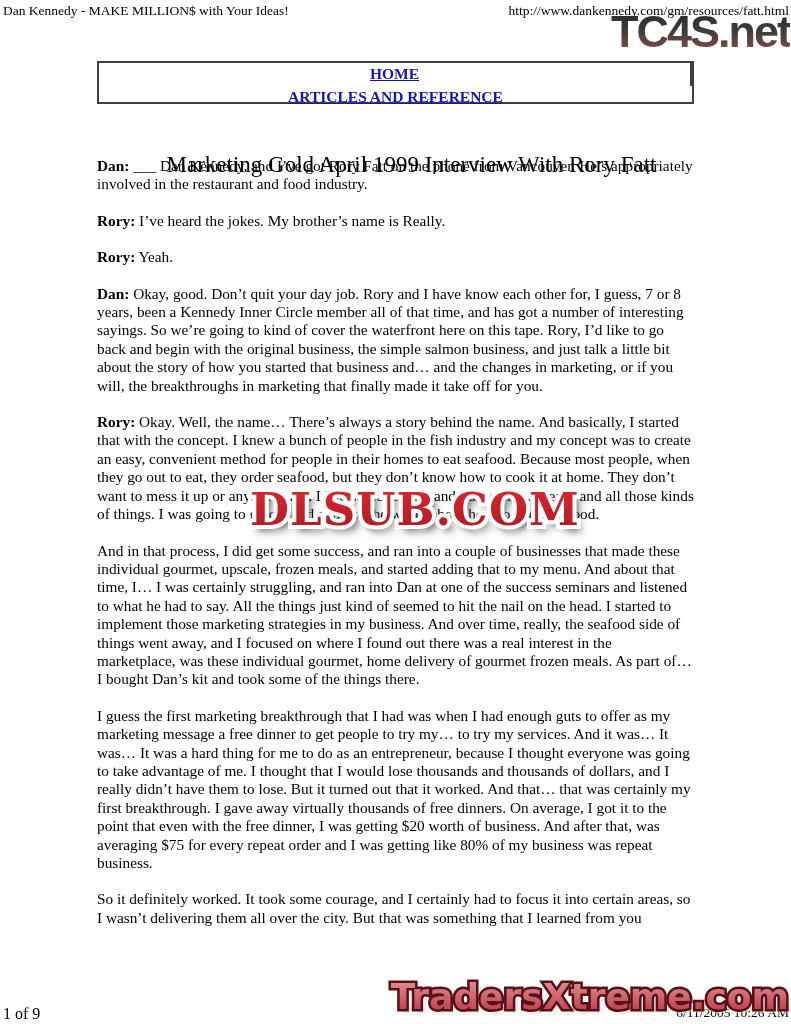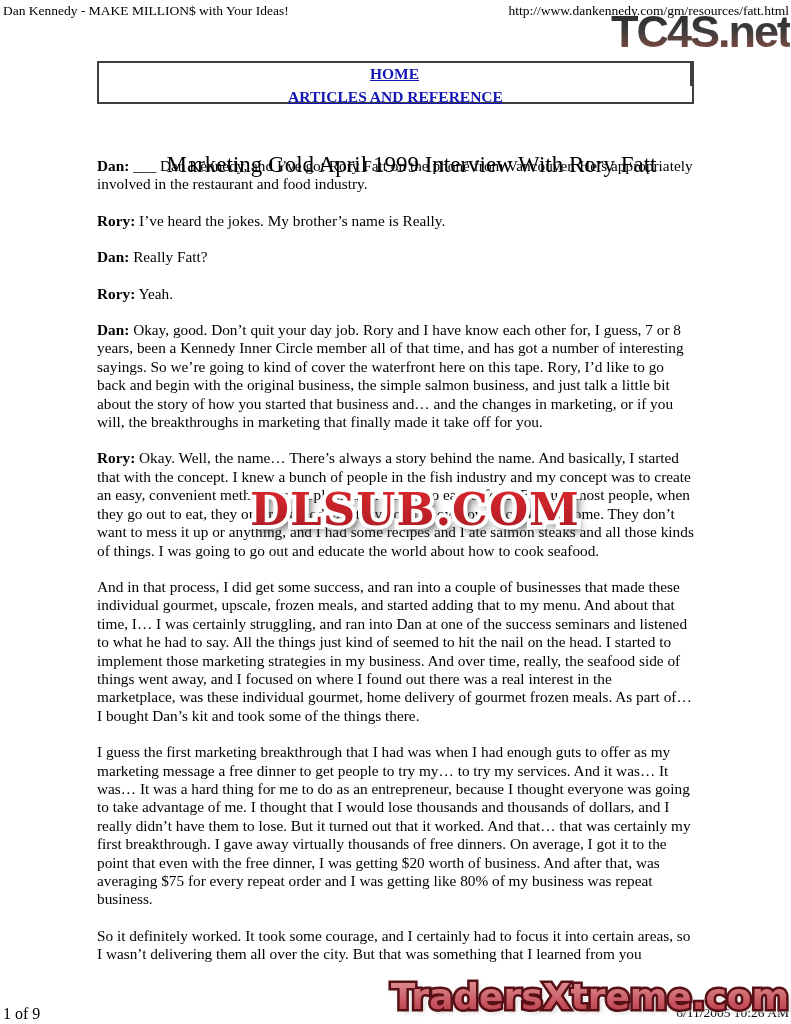--- a/index.html
+++ b/index.html
@@ -107,21 +107,20 @@
   <div class="nav-cell">
     <span class="nav-link">ARTICLES AND REFERENCE</span>
   </div>
 </div>
 
 <h1 class="article-title">Marketing Gold April 1999 Interview With Rory Fatt</h1>
 
 <div class="transcript">
   <p><b class="speaker">Dan:</b> <span>___ Dan Kennedy, and I’ve got Rory Fatt on the phone from Vancouver. He’s appropriately involved in the restaurant and food industry.</span></p>
   <p><b class="speaker">Rory:</b> <span>I’ve heard the jokes. My brother’s name is Really.</span></p>
-  <p><b class="speaker">Dan:</b> <span>Really Fatt?</span></p>
   <p><b class="speaker">Rory:</b> <span>Yeah.</span></p>
   <p><b class="speaker">Dan:</b> <span>Okay, good. Don’t quit your day job. Rory and I have know each other for, I guess, 7 or 8 years, been a Kennedy Inner Circle member all of that time, and has got a number of interesting sayings. So we’re going to kind of cover the waterfront here on this tape. Rory, I’d like to go back and begin with the original business, the simple salmon business, and just talk a little bit about the story of how you started that business and… and the changes in marketing, or if you will, the breakthroughs in marketing that finally made it take off for you.</span></p>
   <p><b class="speaker">Rory:</b> <span>Okay. Well, the name… There’s always a story behind the name. And basically, I started that with the concept. I knew a bunch of people in the fish industry and my concept was to create an easy, convenient method for people in their homes to eat seafood. Because most people, when they go out to eat, they order seafood, but they don’t know how to cook it at home. They don’t want to mess it up or anything, and I had some recipes and I ate salmon steaks and all those kinds of things. I was going to go out and educate the world about how to cook seafood.</span></p>
   <p><span>And in that process, I did get some success, and ran into a couple of businesses that made these individual gourmet, upscale, frozen meals, and started adding that to my menu. And about that time, I… I was certainly struggling, and ran into Dan at one of the success seminars and listened to what he had to say. All the things just kind of seemed to hit the nail on the head. I started to implement those marketing strategies in my business. And over time, really, the seafood side of things went away, and I focused on where I found out there was a real interest in the marketplace, was these individual gourmet, home delivery of gourmet frozen meals. As part of… I bought Dan’s kit and took some of the things there.</span></p>
   <p><span>I guess the first marketing breakthrough that I had was when I had enough guts to offer as my marketing message a free dinner to get people to try my… to try my services. And it was… It was… It was a hard thing for me to do as an entrepreneur, because I thought everyone was going to take advantage of me. I thought that I would lose thousands and thousands of dollars, and I really didn’t have them to lose. But it turned out that it worked. And that… that was certainly my first breakthrough. I gave away virtually thousands of free dinners. On average, I got it to the point that even with the free dinner, I was getting $20 worth of business. And after that, was averaging $75 for every repeat order and I was getting like 80% of my business was repeat business.</span></p>
   <p><span>So it definitely worked. It took some courage, and I certainly had to focus it into certain areas, so I wasn’t delivering them all over the city. But that was something that I learned from you</span></p>
 </div>
 
 <div class="wm-stack">
   <div class="wm-layer wm-stroke">DLSUB.COM</div>

